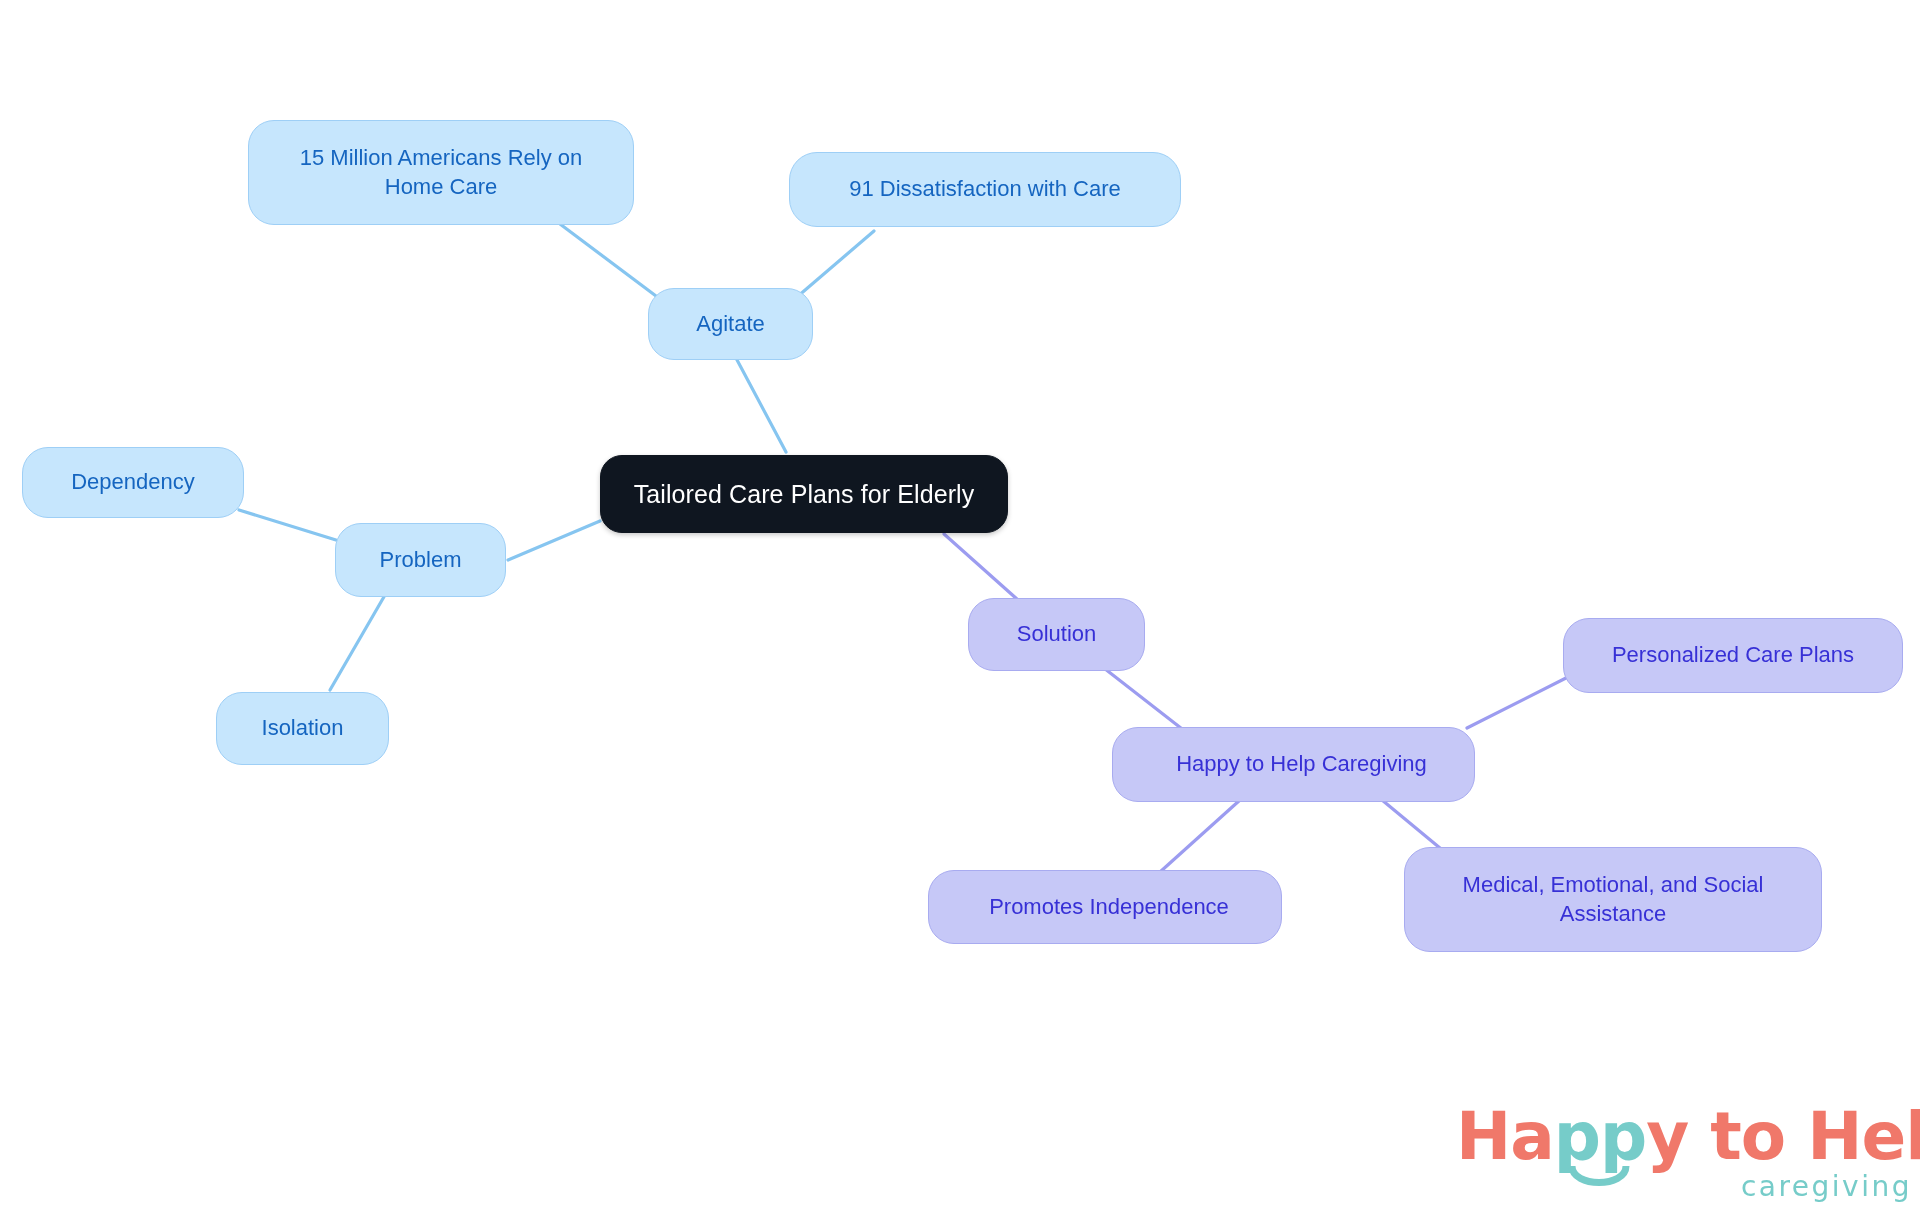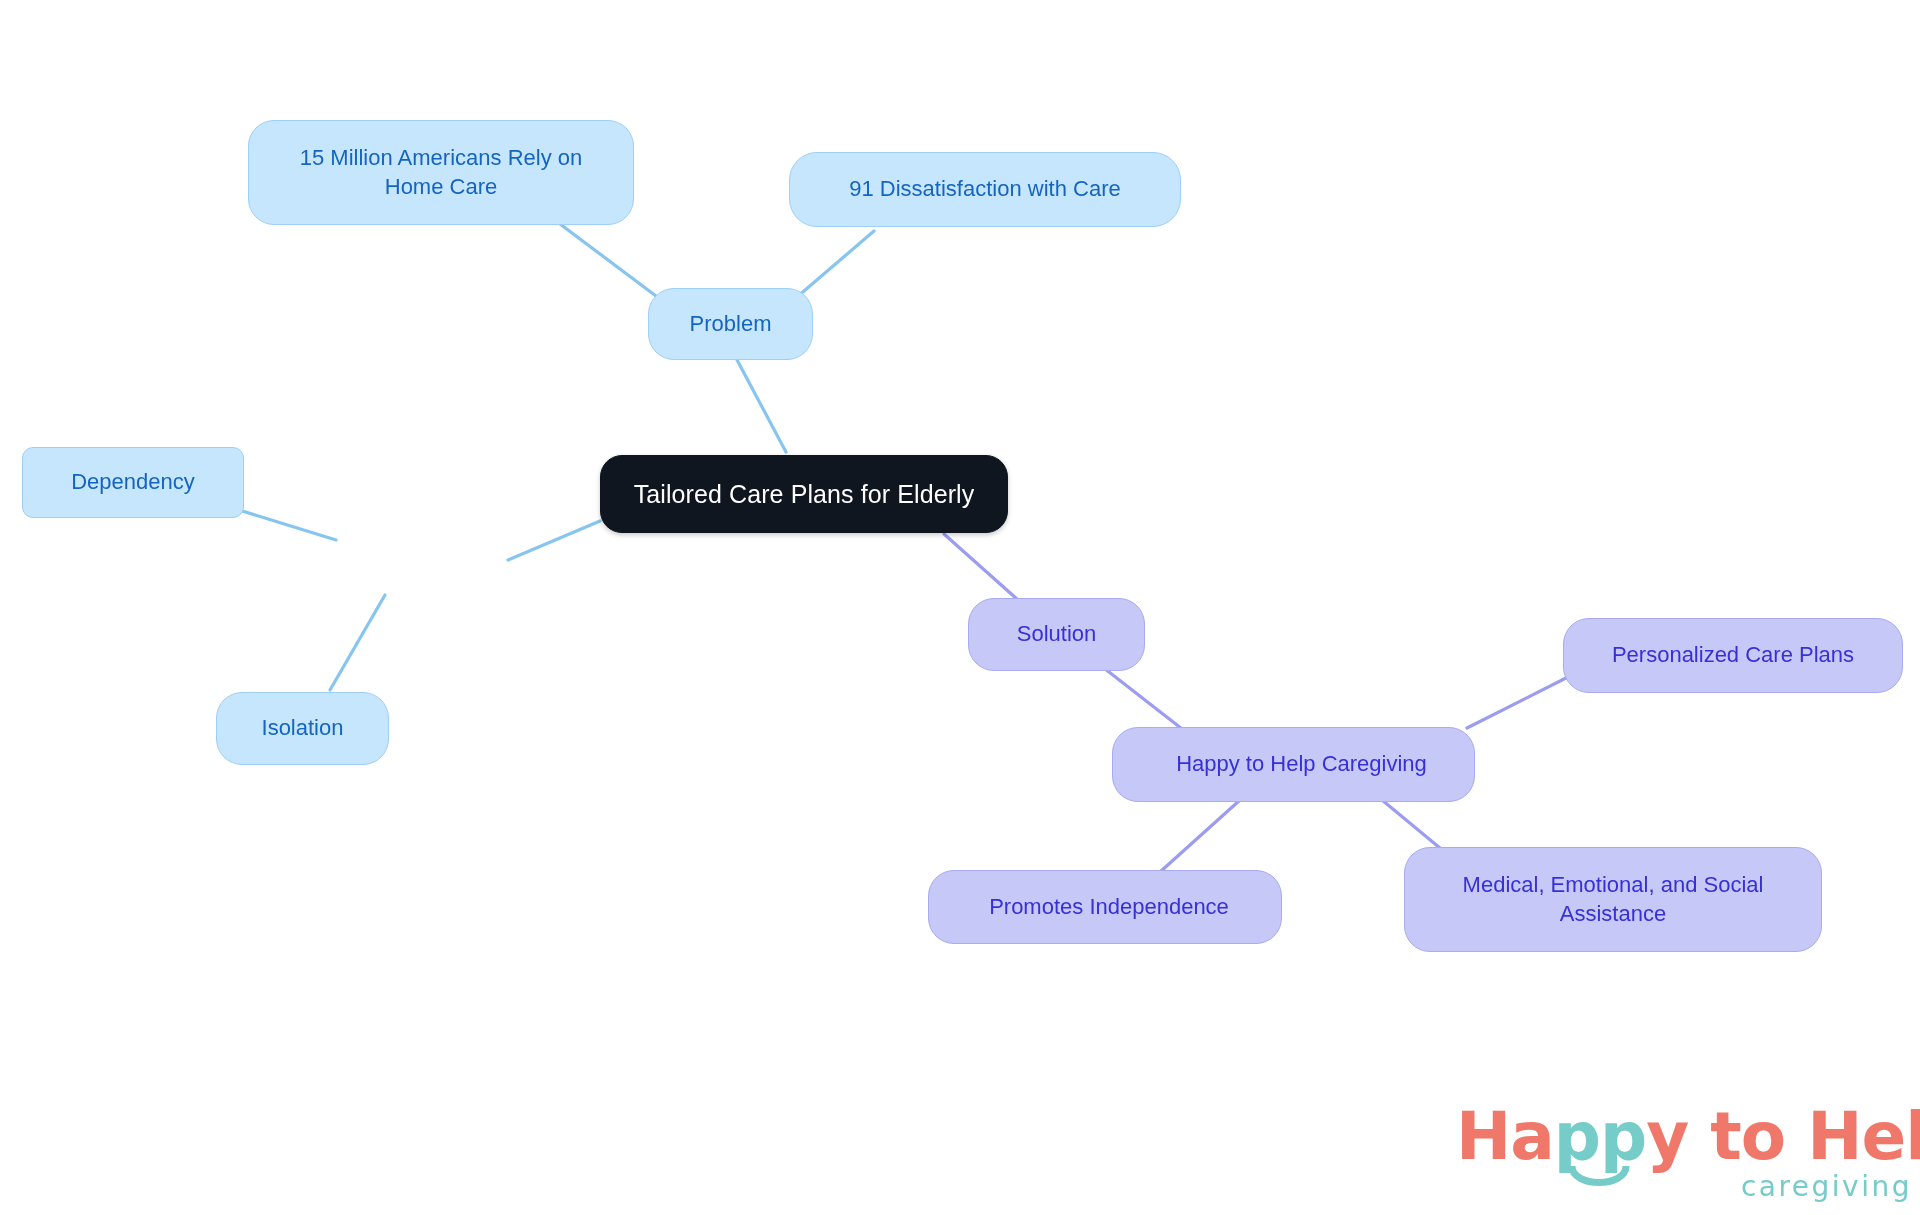--- a/index.html
+++ b/index.html
@@ -142,26 +142,27 @@
     <line x1="1240" y1="800" x2="1160" y2="872" stroke="#9c9cf0" stroke-width="3.2" stroke-linecap="round"></line>
 
     <line x1="1382" y1="800" x2="1452" y2="858" stroke="#9c9cf0" stroke-width="3.2" stroke-linecap="round"></line>
   </svg>
 
   <div class="node blue" style="left:248px; top:120px; width:386px; height:105px;">15 Million Americans Rely on
 Home Care</div>
 
   <div class="node blue" style="left:789px; top:152px; width:392px; height:75px;border-radius:28px;">91 Dissatisfaction with Care</div>
 
-  <div class="node blue" style="left:648px; top:288px; width:165px; height:72px;">Problem</div>
+  <div class="node blue" style="left:648px; top:288px; width:165px; height:72px;">Agitate</div>
 
   <div class="node root" style="left:600px; top:455px; width:408px; height:78px;">Tailored Care Plans for Elderly</div>
 
-  <div class="node blue" style="left:22px; top:447px; width:222px; height:71px;border-radius:11px;">Dependency</div>
+  <div class="node blue" style="left:22px; top:447px; width:222px; height:71px;">Dependency</div>
 
+  <div class="node blue" style="left:335px; top:523px; width:171px; height:74px;">Problem</div>
 
   <div class="node blue" style="left:216px; top:692px; width:173px; height:73px;">Isolation</div>
 
   <div class="node purple" style="left:968px; top:598px; width:177px; height:73px;">Solution</div>
 
   <div class="node purple" style="left:1112px; top:727px; width:363px; height:75px;padding-left:16px;">Happy to Help Caregiving</div>
 
   <div class="node purple" style="left:1563px; top:618px; width:340px; height:75px;">Personalized Care Plans</div>
 
   <div class="node purple" style="left:928px; top:870px; width:354px; height:74px;padding-left:8px;">Promotes Independence</div>

